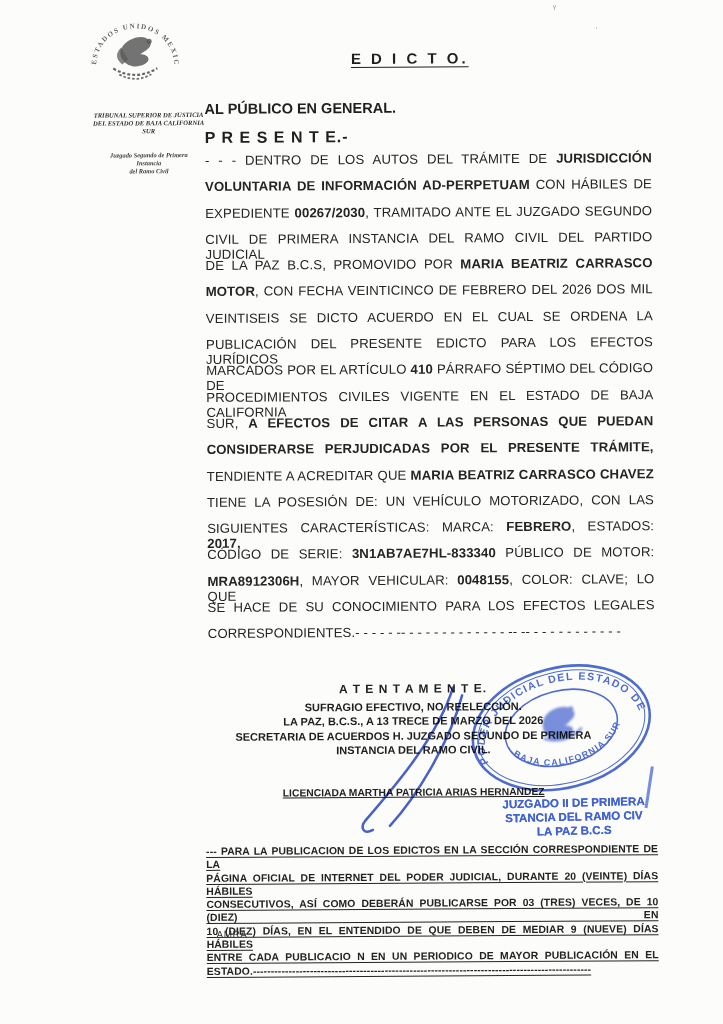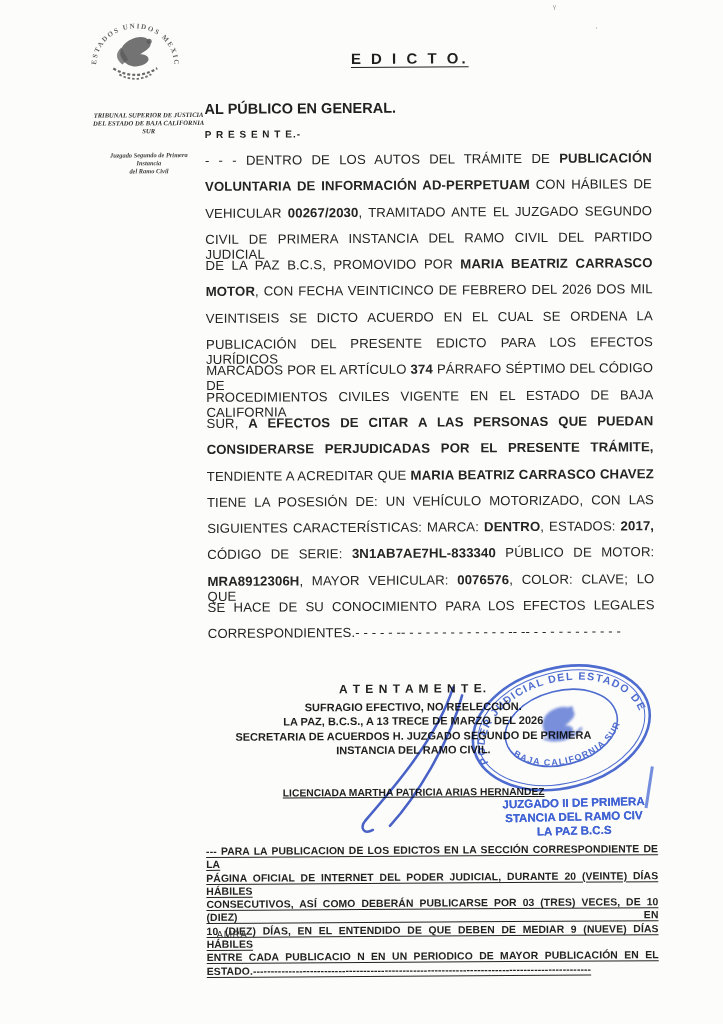--- a/index.html
+++ b/index.html
@@ -27,21 +27,21 @@
     font-size:6.6px; line-height:8px; color:#2e2e2e;
   }
   .lh-office {
     position:absolute; left:102px; top:150px; width:98px; text-align:center;
     font-family:"Liberation Serif", serif; font-style:italic; font-weight:700;
     font-size:6.4px; line-height:7.8px; color:#3a3a3a;
   }
 
   .main-col { position:absolute; left:207px; top:100px; width:447px; }
   .addressee { position:absolute; top:0; left:0; font-size:14.5px; font-weight:700; color:#1f1f1f; }
-  .present   { position:absolute; top:28px; left:0; font-size:10px; font-weight:700; letter-spacing:1px; color:#1f1f1f; }
+  .present   { position:absolute; top:28px; left:0; font-size:16px; font-weight:700; letter-spacing:1px; color:#1f1f1f; }
 
   .body-text { position:absolute; top:52px; left:0; width:447px; }
   .bodyline {
     text-align:justify; text-align-last:justify;
     height:26.3px; font-size:13.2px; letter-spacing:.1px; color:#242424;
     white-space:normal;
   }
   .bodyline:last-child { text-align-last:left; }
 
   .closing {
@@ -115,37 +115,37 @@
     <div class="lh-office">
         <div class="lhline"><span>Juzgado Segundo de Primera</span></div>
         <div class="lhline"><span>Instancia</span></div>
         <div class="lhline"><span>del Ramo Civil</span></div>
       </div>
 
     <div class="main-col">
       <div class="addressee">AL PÚBLICO EN GENERAL.</div>
       <div class="present">P R E S E N T E.-</div>
       <div class="body-text">
-          <div class="bodyline"><span>- - - DENTRO DE LOS AUTOS DEL TRÁMITE DE </span><span class="b">PUBLICACIÓN</span></div>
+          <div class="bodyline"><span>- - - DENTRO DE LOS AUTOS DEL TRÁMITE DE </span><span class="b">JURISDICCIÓN</span></div>
           <div class="bodyline"><span class="b">VOLUNTARIA DE INFORMACIÓN AD-PERPETUAM</span><span> CON HÁBILES DE</span></div>
-          <div class="bodyline"><span>VEHICULAR </span><span class="b">00267/2030</span><span>, TRAMITADO ANTE EL JUZGADO SEGUNDO</span></div>
+          <div class="bodyline"><span>EXPEDIENTE </span><span class="b">00267/2030</span><span>, TRAMITADO ANTE EL JUZGADO SEGUNDO</span></div>
           <div class="bodyline"><span>CIVIL DE PRIMERA INSTANCIA DEL RAMO CIVIL DEL PARTIDO JUDICIAL</span></div>
           <div class="bodyline"><span>DE LA PAZ B.C.S, PROMOVIDO POR </span><span class="b">MARIA BEATRIZ CARRASCO</span></div>
           <div class="bodyline"><span class="b">MOTOR</span><span>, CON FECHA VEINTICINCO DE FEBRERO DEL 2026 DOS MIL</span></div>
           <div class="bodyline"><span>VEINTISEIS SE DICTO ACUERDO EN EL CUAL SE ORDENA LA</span></div>
           <div class="bodyline"><span>PUBLICACIÓN DEL PRESENTE EDICTO PARA LOS EFECTOS JURÍDICOS</span></div>
-          <div class="bodyline"><span>MARCADOS POR EL ARTÍCULO </span><span class="b">374</span><span> PÁRRAFO SÉPTIMO DEL CÓDIGO DE</span></div>
+          <div class="bodyline"><span>MARCADOS POR EL ARTÍCULO </span><span class="b">410</span><span> PÁRRAFO SÉPTIMO DEL CÓDIGO DE</span></div>
           <div class="bodyline"><span>PROCEDIMIENTOS CIVILES VIGENTE EN EL ESTADO DE BAJA CALIFORNIA</span></div>
           <div class="bodyline"><span>SUR, </span><span class="b">A EFECTOS DE CITAR A LAS PERSONAS QUE PUEDAN</span></div>
           <div class="bodyline"><span class="b">CONSIDERARSE PERJUDICADAS POR EL PRESENTE TRÁMITE,</span></div>
           <div class="bodyline"><span>TENDIENTE A ACREDITAR QUE </span><span class="b">MARIA BEATRIZ CARRASCO CHAVEZ</span></div>
           <div class="bodyline"><span>TIENE LA POSESIÓN DE: UN VEHÍCULO MOTORIZADO, CON LAS</span></div>
-          <div class="bodyline"><span>SIGUIENTES CARACTERÍSTICAS: MARCA: </span><span class="b">DENTRO</span><span>, ESTADOS: </span><span class="b">2017,</span></div>
+          <div class="bodyline"><span>SIGUIENTES CARACTERÍSTICAS: MARCA: </span><span class="b">FEBRERO</span><span>, ESTADOS: </span><span class="b">2017,</span></div>
           <div class="bodyline"><span>CÓDIGO DE SERIE: </span><span class="b">3N1AB7AE7HL-833340</span><span> PÚBLICO DE MOTOR:</span></div>
-          <div class="bodyline"><span class="b">MRA8912306H</span><span>, MAYOR VEHICULAR: </span><span class="b">0076576</span><span>, COLOR: CLAVE; LO QUE</span></div>
+          <div class="bodyline"><span class="b">MRA8912306H</span><span>, MAYOR VEHICULAR: </span><span class="b">0048155</span><span>, COLOR: CLAVE; LO QUE</span></div>
           <div class="bodyline"><span>SE HACE DE SU CONOCIMIENTO PARA LOS EFECTOS LEGALES</span></div>
           <div class="bodyline"><span>CORRESPONDIENTES.- - - - - -- - - - - - - - - - - - - -- -- - - - - - - - - - - -</span></div>
         </div>
     </div>
 
     <div class="closing">
       <div class="atent">A T E N T A M E N T E.</div>
       <div>
           <div class="closeline"><span>SUFRAGIO EFECTIVO, NO REELECCIÓN.</span></div>
           <div class="closeline"><span>LA PAZ, B.C.S., A 13 TRECE DE MARZO DEL 2026</span></div>

